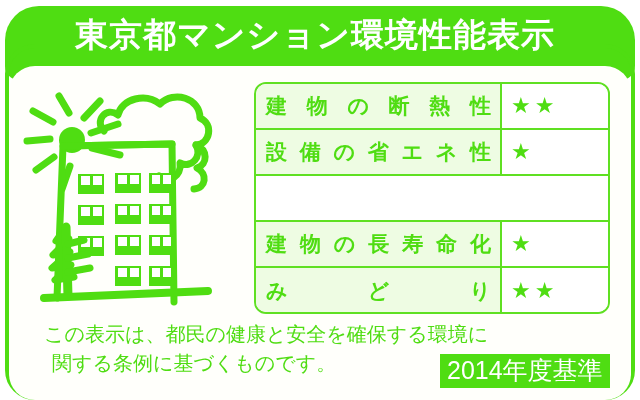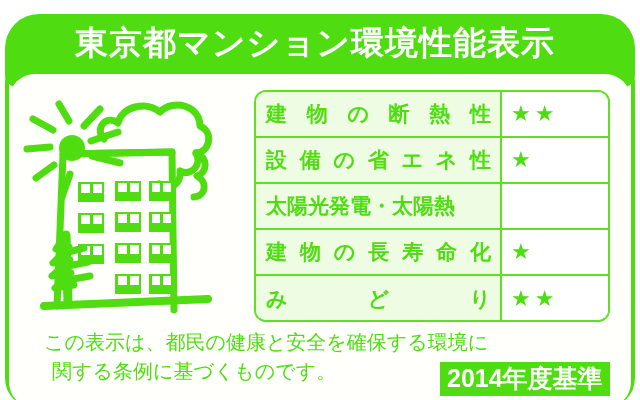--- a/index.html
+++ b/index.html
@@ -1,21 +1,21 @@
 <!DOCTYPE html>
 <html><head>
 <meta charset="utf-8">
 <style>
   html,body{margin:0;padding:0;background:#ffffff;}
   body{
     width:640px;height:400px;overflow:hidden;
     font-family:"Liberation Sans","DejaVu Sans",sans-serif;
   }
   #label-card{
-    position:absolute;left:0;top:12px;width:640px;height:359px;
+    position:absolute;left:0;top:4px;width:640px;height:359px;
     box-sizing:border-box;
   }
   
   #header-band{
     position:absolute;left:5px;top:2px;width:630px;height:74px;
     background:#4fdd12;
     border-radius:34px 34px 14px 14px;
     box-sizing:border-box;
   }
   #header-title{
@@ -106,21 +106,21 @@
     font-size:20px;
     line-height:29px;
     font-weight:500;
   }
   #footer-note .line2{display:block;margin-left:8px;}
   #standard-badge{
     position:absolute;left:440px;top:350px;
     background:#4fdd12;
     color:#ffffff;
     font-size:25px;
-    font-weight:bold;
+    font-weight:normal;
     padding:2px 7px 4px 7px;
     line-height:28px;
     white-space:nowrap;
   }
 </style>
 </head>
 <body>
 
 <div id="label-card">
 
@@ -230,23 +230,20 @@
         <span>の</span>
         <span>省</span>
         <span>エ</span>
         <span>ネ</span>
         <span>性</span>
       </div>
       <div class="rating-stars">★</div>
     </div>
 
     <div class="rating-row">
-      <div class="rating-label tight">
-        <span>太陽光発電・太陽熱</span>
-      </div>
       <div class="rating-stars"></div>
     </div>
 
     <div class="rating-row">
       <div class="rating-label spread">
         <span>建</span>
         <span>物</span>
         <span>の</span>
         <span>長</span>
         <span>寿</span>

